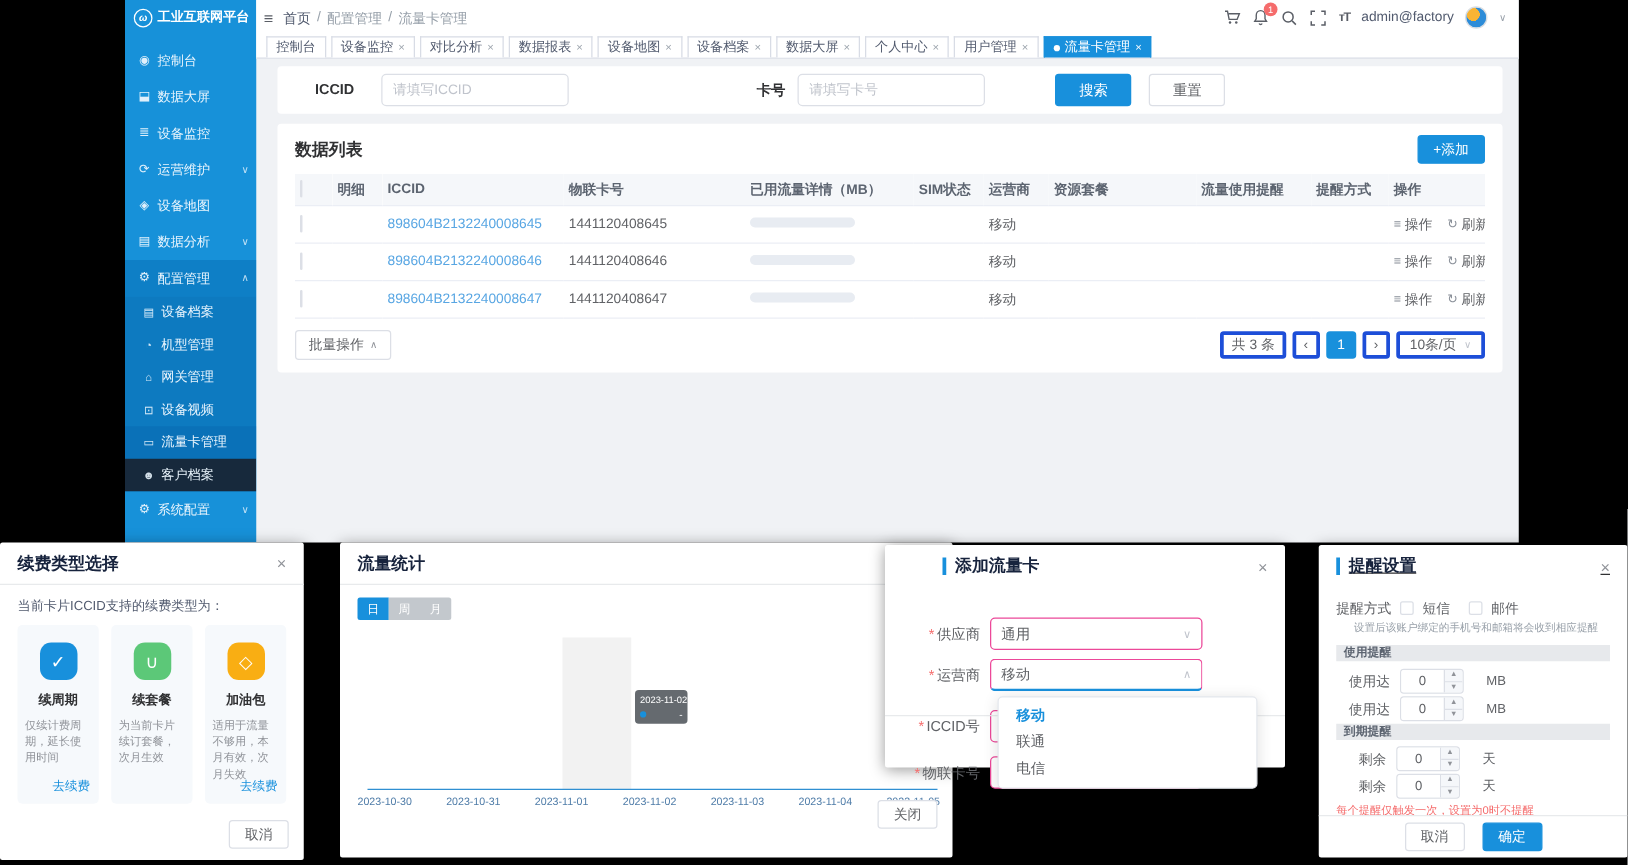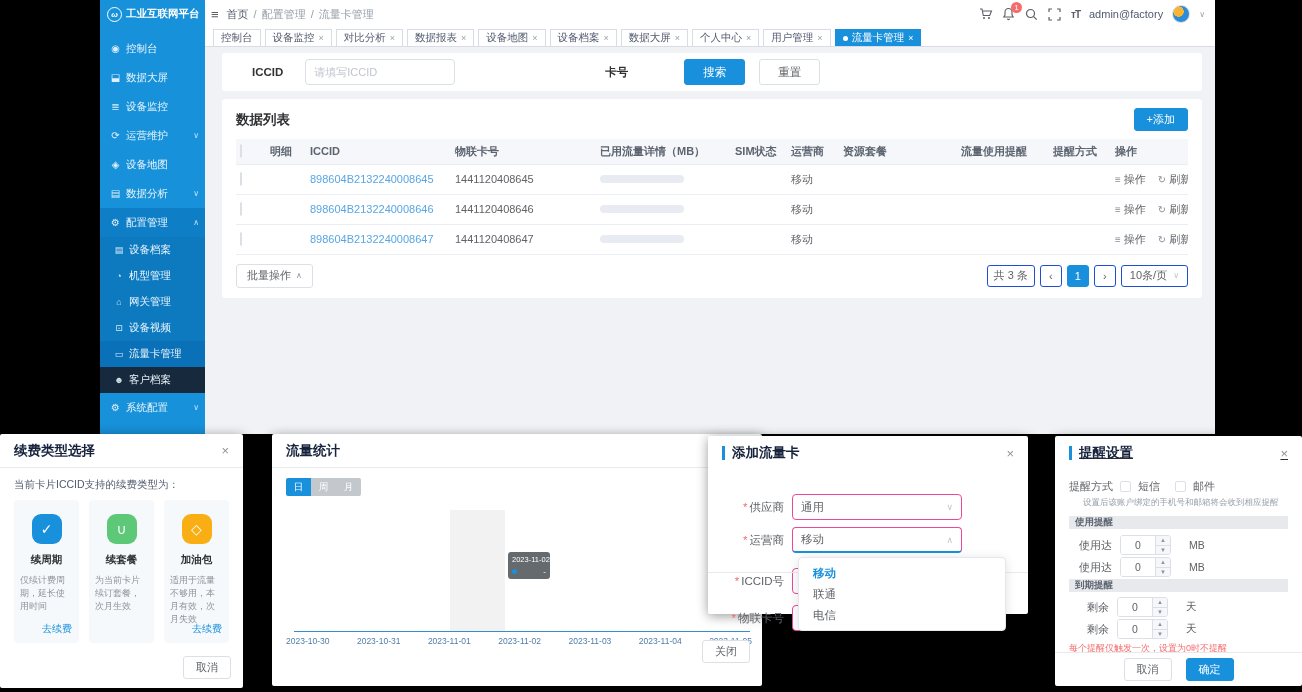--- a/index.html
+++ b/index.html
@@ -72,21 +72,21 @@
      background:linear-gradient(#fff 0 1.5px, transparent 1.5px 4px, #fff 4px 5.5px, transparent 5.5px); }
   .link { color:#58a6e3; cursor:pointer; }
   .pbar { width:84px; height:8px; border-radius:4px; background:#e8ecf2; }
   .ops { display:flex; gap:12px; }
   .op { display:inline-flex; align-items:center; gap:3px; color:#606266; cursor:pointer; font-size:11px; }
   .op .og { font-size:10px; color:#8a9099; }
 
   .list-foot { display:flex; align-items:center; margin-top:9px; }
   .batch { height:24px; padding:0 10px; font-size:11px; gap:5px; }
   .pager { margin-left:auto; display:flex; align-items:center; gap:5px; }
-  .pg { height:22px; min-width:22px; border:1px solid #1d4ed8; border-radius:3px; background:#fff; display:inline-flex; align-items:center; justify-content:center; font-size:11px; color:#606266; cursor:pointer; padding:0 6px; }
+  .pg { height:22px; min-width:22px; border:3px solid #1d4ed8; border-radius:3px; background:#fff; display:inline-flex; align-items:center; justify-content:center; font-size:11px; color:#606266; cursor:pointer; padding:0 6px; }
   .pg.cur { background:#1890dc; border-color:#1890dc; color:#fff; }
   .pg.size { padding:0 8px; gap:6px; color:#606266; }
   .pg .sarr { font-size:8px; color:#c0c4cc; }
 
   
   .modal { position:absolute; background:#fff; border-radius:2px; box-shadow:0 2px 12px rgba(0,0,0,.4); overflow:visible; }
   .m-head { height:34px; display:flex; align-items:center; padding:0 14px; border-bottom:1px solid #e8eaec; }
   .m-title { font-size:13.5px; font-weight:bold; color:#17233d; display:flex; align-items:center; gap:7px; }
   .m-title .bar { width:3px; height:14px; background:#1890dc; display:inline-block; }
   .m-close { margin-left:auto; color:#909399; font-size:13px; cursor:pointer; line-height:1; }
@@ -115,21 +115,21 @@
   .xlabels { position:absolute; left:0; right:0; bottom:0; display:flex; justify-content:space-between; }
   .xlabels span { font-size:8.5px; color:#4f7ca8; }
   .tooltip { position:absolute; left:222px; top:52px; width:42px; background:rgba(88,93,99,.92); border-radius:3px; color:#fff; padding:3px 4px; }
   .tooltip .td1 { font-size:7.5px; white-space:nowrap; }
   .tooltip .td2 { display:flex; align-items:center; justify-content:space-between; margin-top:3px; }
   .tooltip .tdot { width:5px; height:5px; border-radius:50%; background:#1890dc; }
   .tooltip .tval { font-size:8px; }
   .m2 .m-foot { position:absolute; right:12px; bottom:23px; }
 
   
-  .m3 { left:708px; top:436px; width:320px; height:178px; }
+  .m3 { left:708px; top:436px; width:320px; height:178px;padding-left:32px; }
   .frow { position:absolute; left:0; display:flex; align-items:center; }
   .flabel { width:84px; text-align:right; font-size:11.5px; color:#606266; padding-right:8px; }
   .req { color:#f56c6c; margin-right:2px; }
   .sel { width:170px; height:26px; border:1px solid #ec4899; border-radius:4px; display:flex; align-items:center; padding:0 8px; color:#606266; font-size:11.5px; cursor:pointer; background:#fff; }
   .sel .sv { flex:1; }
   .sel .ca { font-size:9px; color:#c0c4cc; }
   .sel.open { border-bottom:2px solid #1890dc; }
   .ddown { position:absolute; left:90px; top:121px; width:208px; height:74px; background:#fff; border:1px solid #e4e7ed; border-radius:4px; box-shadow:0 2px 12px rgba(0,0,0,.12); z-index:5; padding:5px 0; }
   .dopt { height:21px; line-height:21px; padding-left:14px; font-size:11.5px; color:#606266; cursor:pointer; }
   .dopt.sel-opt { color:#1890dc; font-weight:bold; }
@@ -313,20 +313,21 @@
           <span class="tab-x">×</span>
         </div>
     </div>
 
     <div class="content">
 
       <div class="card search-card">
         <span class="f-label" style="margin-left:30px">ICCID</span>
         <input class="inp" style="width: 150px; margin-left: 22px;" placeholder="请填写ICCID">
         <span class="f-label" style="margin-left:150px">卡号</span>
+        <input class="inp" style="width: 150px; margin-left: 10px;" placeholder="请填写卡号">
         <button class="btn primary" style="margin-left:56px">搜索</button>
         <button class="btn" style="margin-left:14px">重置</button>
       </div>
 
       <div class="card list-card">
         <div class="list-head">
           <span class="list-title">数据列表</span>
           <button class="btn primary add-btn">+添加</button>
         </div>
         <table>

